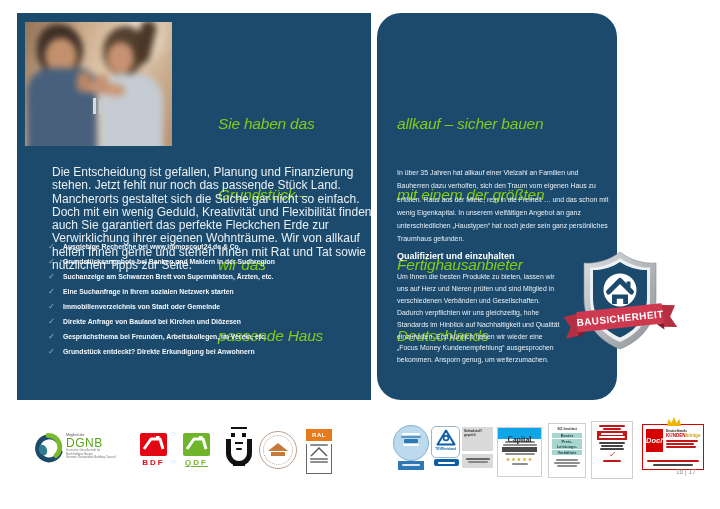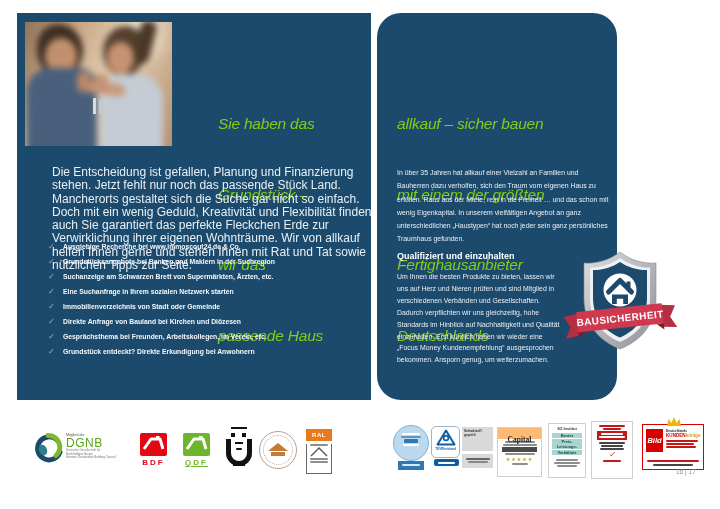--- a/index.html
+++ b/index.html
@@ -64,21 +64,21 @@
   .blueseal{width:34px;height:34px;border-radius:50%;background:#bcd9ee;border:1px solid #7fb3d9;position:relative;}
   .blueseal .rb{position:absolute;left:4px;bottom:-10px;width:26px;height:9px;background:#2d78b5;}
 
   .tuvbadge{position:relative;width:27px;height:30px;background:#fff;border:1px solid #9fb4c6;border-radius:5px;}
   .tuv-band{position:absolute;left:2px;top:32px;width:25px;height:7px;background:#0a5ea8;border-radius:2px;}
   .tuv-name{position:absolute;left:0;top:20px;width:100%;text-align:center;font-size:3px;color:#0a5ea8;font-weight:bold;}
   .graybox{position:absolute;background:#d9d9d9;width:31px;}
   .graybox .t{font-size:3.4px;color:#333;font-weight:bold;line-height:4px;padding:2px 2px 0 2px;}
 
   .card{background:#fff;border:1px solid #cfcfcf;box-sizing:border-box;}
-  .cap-band{height:11px;background:#fdba74;text-align:center;}
+  .cap-band{height:11px;background:#0ea5e9;text-align:center;}
   .cap-name{font-family:"Liberation Serif",serif;font-weight:bold;font-size:7.5px;color:#1a1a1a;line-height:11px;}
   .cap-dark{height:5px;background:#4a4a4a;margin:1px 4px;}
   .stars{text-align:center;font-size:5px;color:#cfa117;letter-spacing:1px;line-height:6px;}
 
   .sz-head{font-size:4px;font-weight:bold;color:#333;text-align:center;padding-top:2px;}
   .teal{background:#a8d6cf;color:#143f4a;font-size:4px;font-weight:bold;text-align:center;
         margin:1px 3px;line-height:5px;}
 
   .redbox{background:#c41818;margin:1px 5px;padding:1px 0;}
   .redbox .b{background:#fff;}
@@ -312,21 +312,21 @@
     <div class="b" style="width:22px;background:#444;"></div>
     <div class="b" style="width:24px;background:#444;"></div>
     <div class="redcheck">✓</div>
     <div class="b" style="width:18px;background:#c41818;"></div>
   </div>
 
   <div class="logo card bild-card" style="left:642px;top:424px;width:62px;height:46px;">
     <svg class="crown" width="14" height="9" viewBox="0 0 14 9">
       <polygon points="0,9 1.5,2 4.5,6 7,0 9.5,6 12.5,2 14,9" fill="#f0b400"></polygon>
     </svg>
-    <div class="bild-logo">Bild</div>
+    <div class="bild-logo">Doch</div>
     <div class="bild-right">
       <div class="bild-l1">Deutschlands</div>
       <div class="bild-l2"><span class="r">KUNDEN</span><span class="g">könige</span></div>
       <div class="b" style="width:32px;background:#c41818;margin-left:0;"></div>
       <div class="b" style="width:28px;background:#c41818;margin-left:0;"></div>
       <div class="b" style="width:30px;background:#c41818;margin-left:0;"></div>
     </div>
     <div class="b" style="position:absolute;left:4px;bottom:6px;width:52px;background:#c41818;"></div>
     <div class="b" style="position:absolute;left:10px;bottom:2px;width:40px;background:#444;"></div>
   </div>

